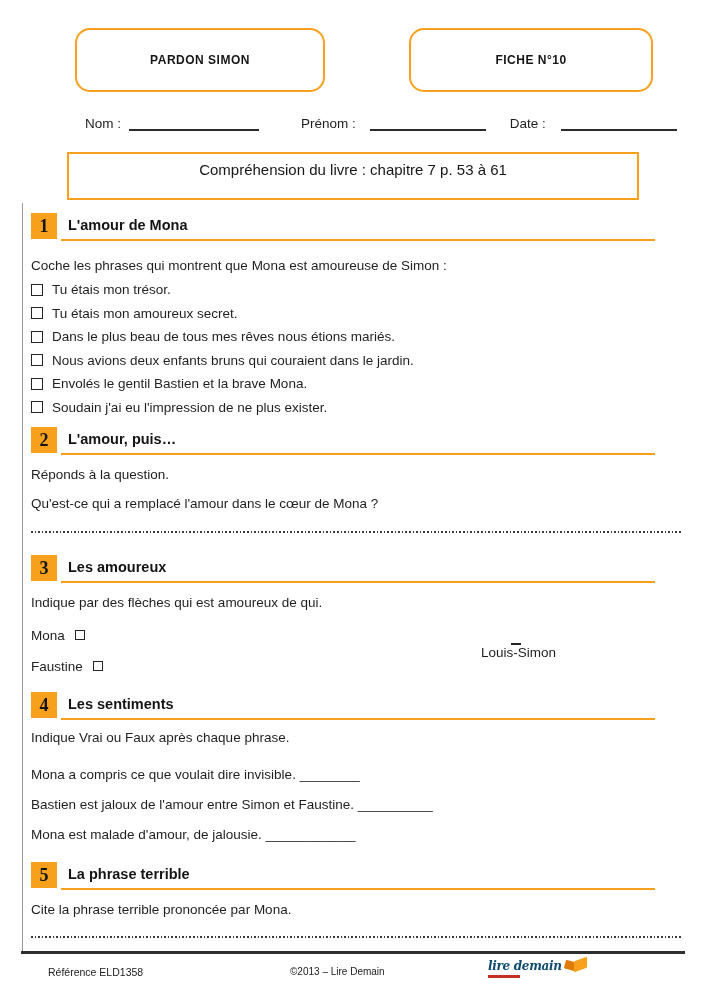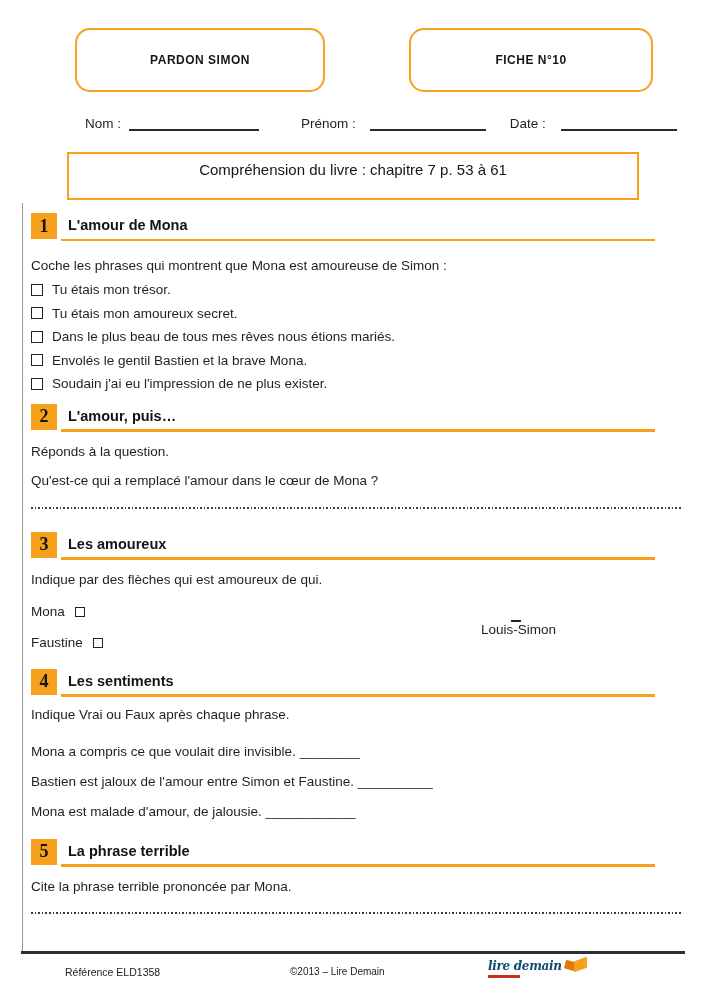--- a/index.html
+++ b/index.html
@@ -72,21 +72,21 @@
   .s4 .sec-head{margin-top:17px;}
   .s4 .instruction{margin-top:10px;}
   .s4 .statement.st0{margin-top:21px;}
   .s4 .statement.st1{margin-top:14px;}
   .s4 .statement.st2{margin-top:14px;}
   .s5 .sec-head{margin-top:19px;}
   .s5 .instruction{margin-top:12px;}
   .s5 .dotline{margin-top:17px;}
   
   .footer-sep{position:absolute;left:21px;right:22px;top:951px;height:2.5px;background:#2e2e2e;}
-  .footer-ref{position:absolute;left:65px;top:966px;font-size:10.5px;color:#222;text-align:right;}
+  .footer-ref{position:absolute;left:48px;top:966px;font-size:10.5px;color:#222;text-align:right;}
   .footer-copy{position:absolute;left:290px;top:966px;font-size:10px;color:#222;}
   .logo{position:absolute;left:488px;top:956px;}
   .logo-text{font-family:"DejaVu Serif","Liberation Serif",serif;font-style:italic;font-weight:bold;font-size:12px;color:#0c4a6e;letter-spacing:-0.3px;}
   .book-icon{position:relative;display:inline-block;width:25px;height:17px;margin-left:2px;vertical-align:-3px;}
   .book-icon .pg-left{position:absolute;left:1px;bottom:3px;width:11px;height:9px;background:#e07c06;transform:skewY(16deg) skewX(-14deg);border-radius:1px;}
   .book-icon .pg-right{position:absolute;left:10px;bottom:3px;width:13px;height:11px;background:#f7a01b;transform:skewY(-20deg);border-radius:1px;}
   .logo-tagline{width:32px;height:2.5px;background:#c43126;margin-top:2px;}
 </style>
 </head>
 <body>
@@ -130,20 +130,24 @@
         <span class="ckbox"></span>
         <span>Tu étais mon trésor.</span>
       </div>
       <div class="ck-row">
         <span class="ckbox"></span>
         <span>Tu étais mon amoureux secret.</span>
       </div>
       <div class="ck-row">
         <span class="ckbox"></span>
         <span>Dans le plus beau de tous mes rêves nous étions mariés.</span>
+      </div>
+      <div class="ck-row">
+        <span class="ckbox"></span>
+        <span>Nous avions deux enfants bruns qui couraient dans le jardin.</span>
       </div>
       <div class="ck-row">
         <span class="ckbox"></span>
         <span>Envolés le gentil Bastien et la brave Mona.</span>
       </div>
       <div class="ck-row">
         <span class="ckbox"></span>
         <span>Soudain j'ai eu l'impression de ne plus exister.</span>
       </div>
     </div>

